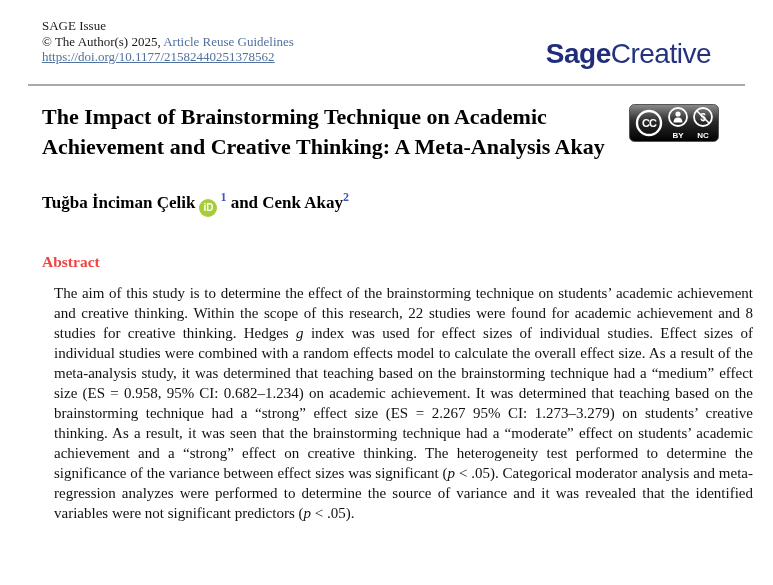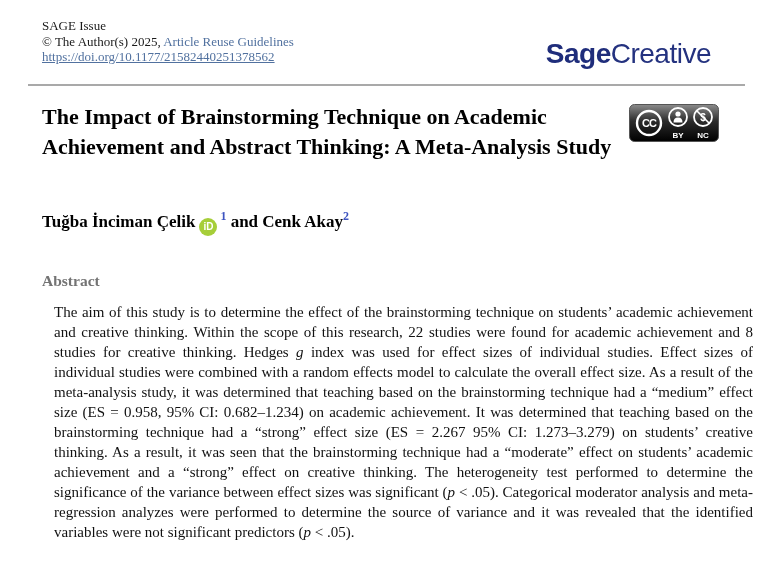--- a/index.html
+++ b/index.html
@@ -25,33 +25,33 @@
 
   
   .title-row { display: flex; justify-content: space-between; align-items: flex-start; margin-top: 16px; }
   h1.title {
     font-size: 22px; line-height: 30px; font-weight: 700; margin: 0;
     max-width: 585px; color: #000;
   }
   .cc-badge { margin-top: 2px; margin-right: 22px; flex: none; cursor: pointer; }
 
   
-  .authors { margin-top: 47px; font-size: 17px; font-weight: 700; color: #000; }
+  .authors { margin-top: 28px; font-size: 17px; font-weight: 700; color: #000; }
   .orcid {
     display: inline-block; width: 18px; height: 18px; border-radius: 50%;
     background: #a6ce39; color: #fff; text-align: center;
     font-family: "Liberation Sans", sans-serif; font-size: 10px; font-weight: 700;
     line-height: 18px; vertical-align: -3px; margin: 0 2px 0 4px; cursor: pointer;
   }
   sup.affil { color: #3e54c0; font-size: 12px; font-weight: 700; }
   .after-orcid { margin-left: 1px; }
 
   
   .abstract { margin-top: 36px; }
-  .abstract h2 { font-size: 15.5px; margin: 0 0 1px 0; font-weight: 700; color: #737373; }
+  .abstract h2 { font-size: 15.5px; margin: 0 0 1px 0; font-weight: 700; color: #ef4444; }
   .abstract p {
     margin: 12px; font-size: 15px; line-height: 20px; text-align: justify;
     color: #111; width: 699px;
   }
   .abstract p i { font-style: italic; }
 </style>
 </head>
 <body>
 
 <div class="page">
@@ -61,21 +61,21 @@
       <div>SAGE Issue</div>
       <div><span>© The Author(s) 2025, </span><a class="link">Article Reuse Guidelines</a></div>
       <div><a class="link underline">https://doi.org/10.1177/21582440251378562</a></div>
     </div>
     <div class="logo"><span class="logo-sage">Sage</span><span class="logo-journals">Creative</span></div>
   </header>
 
   <hr class="rule">
 
   <div class="title-row">
-    <h1 class="title">The Impact of Brainstorming Technique on Academic Achievement and Abstract Thinking: A Meta-Analysis Study</h1>
+    <h1 class="title">The Impact of Brainstorming Technique on Academic Achievement and Creative Thinking: A Meta-Analysis Akay</h1>
 
     <svg class="cc-badge" width="90" height="38" viewBox="0 0 90 38" xmlns="http://www.w3.org/2000/svg">
       <defs>
         <linearGradient id="badgeGrad" x1="0" y1="0" x2="0" y2="1">
           <stop offset="0" stop-color="#8c8c8c"></stop>
           <stop offset="0.45" stop-color="#2b2b2b"></stop>
           <stop offset="1" stop-color="#000000"></stop>
         </linearGradient>
       </defs>
       <rect x="0.5" y="0.5" width="89" height="37" rx="5" fill="url(#badgeGrad)" stroke="#555"></rect>

